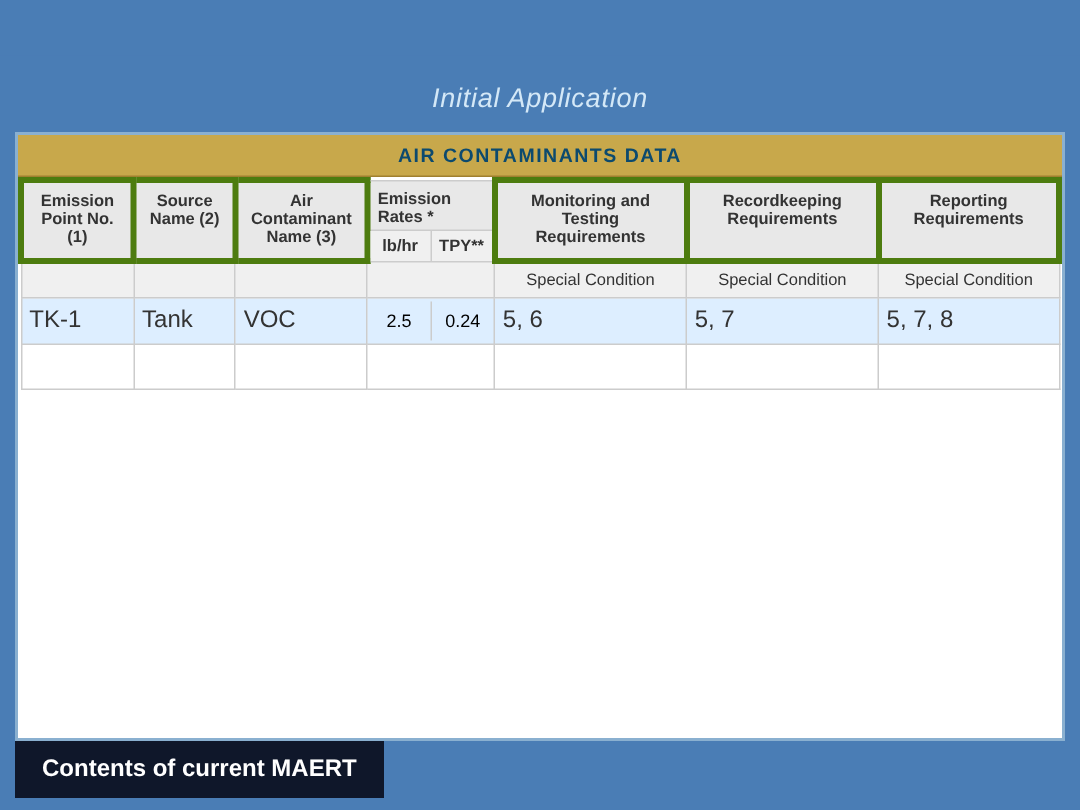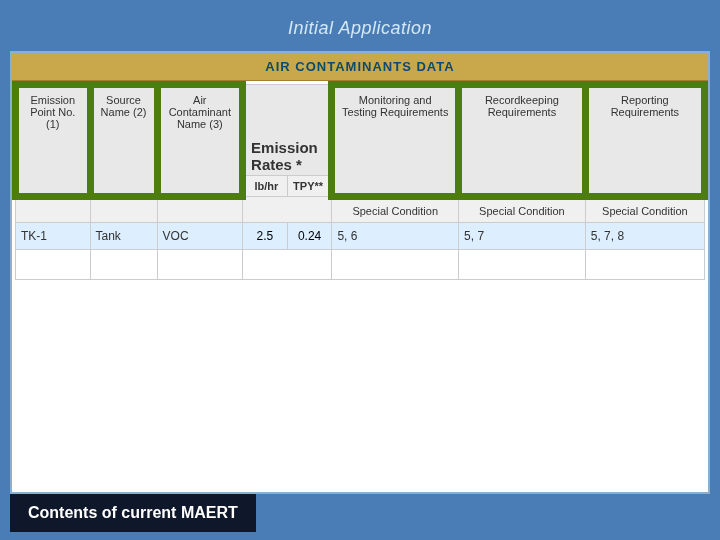--- a/index.html
+++ b/index.html
@@ -18,20 +18,21 @@
       display: flex;
       flex-direction: column;
       background: #4a7db5;
     }
 
     .header {
       background: #4a7db5;
       text-align: center;
       padding: 18px 10px 12px;
       flex-shrink: 0;
+      margin-top: 37px;
     }
 
     .header-subtitle {
       color: #d4e8f7;
       font-size: 18px;
       font-style: italic;
       font-weight: normal;
       letter-spacing: 0.5px;
     }
 
@@ -61,64 +62,63 @@
       border-bottom: 1px solid #a08030;
     }
 
     .table-main {
       width: 100%;
       border-collapse: collapse;
     }
 
     .col-header {
       background: #e8e8e8;
-      border: 7px solid #4d7c0f;
-      padding: 6px 5px;
-      font-size: 11px;
-      font-weight: normal;
+      border: 4px solid #4d7c0f;
+      padding: 6px 5px;
+      font-size: 11px;
+      font-weight: bold;
       color: #333;
       vertical-align: top;
     }
 
     .col-subheader {
       background: #f0f0f0;
       border: 1px solid #cccccc;
       padding: 5px;
       font-size: 11px;
       color: #333;
       text-align: center;
     }
 
     .data-cell {
       border: 1px solid #cccccc;
       padding: 6px 5px;
-      font-size: 12px;
+      font-size: 16px;
       color: #333;
       vertical-align: middle;
       margin-left: 24px;
     }
 
     .data-row td {
       background: #ffffff;
     }
 
     .emission-rates-header {
       padding: 0;
       border: 1px solid #cccccc;
       background: #e8e8e8;
     }
 
     .emission-rates-top {
       padding: 6px 5px 2px;
-      font-size: 15px;
+      font-size: 11px;
       font-weight: bold;
       color: #333;
       border-bottom: 1px solid #cccccc;
       text-align: left;
-      margin-top: 48px;
     }
 
     .emission-rates-sub {
       display: flex;
     }
 
     .emission-rates-sub-cell {
       flex: 1;
       padding: 4px 5px;
       font-size: 11px;

